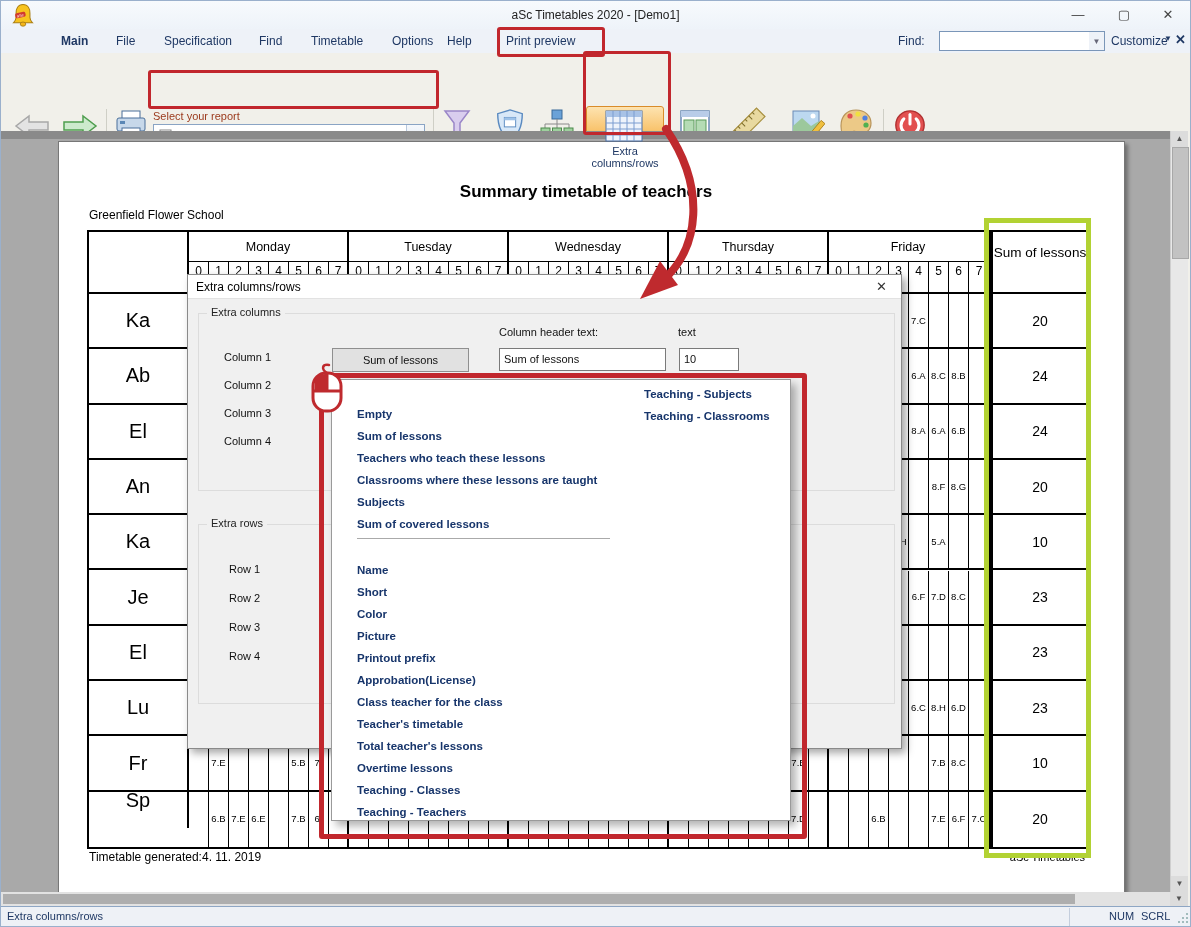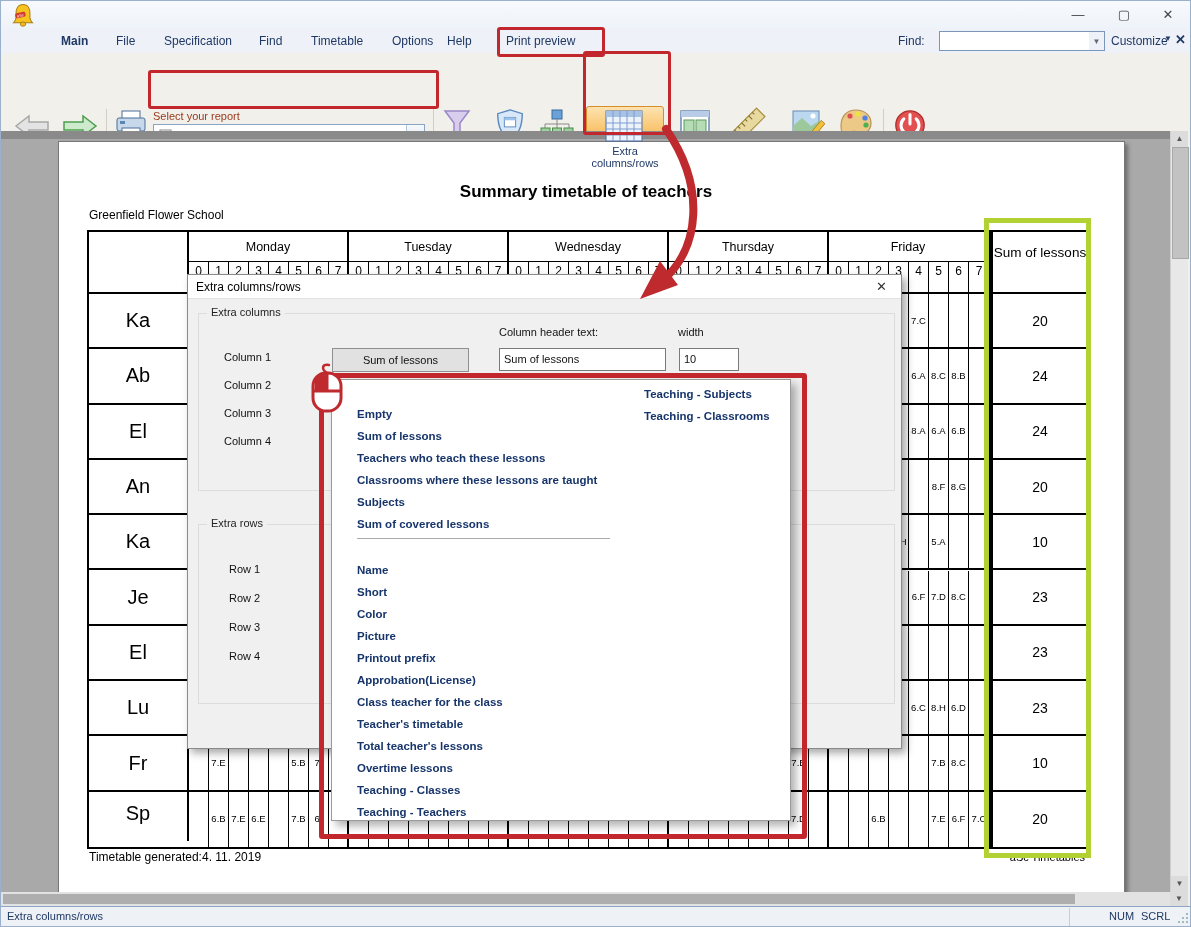--- a/index.html
+++ b/index.html
@@ -107,20 +107,21 @@
 
   <div id="titlebar" class="abs">
     <span class="abs" style="left:8px;top:1px;">
       <svg width="28" height="26" viewBox="0 0 32 30">
         <path d="M16 3 C10 3 8 8 8 13 L8 18 C8 21 6 23 5 24 L27 24 C26 23 24 21 24 18 L24 13 C24 8 22 3 16 3 Z" fill="#f7c31e" stroke="#a97d12" stroke-width="1.2"></path>
         <ellipse cx="16" cy="25.5" rx="3.2" ry="2.4" fill="#f2b51a" stroke="#a97d12"></ellipse>
         <rect x="7" y="12" width="12" height="6" rx="2" fill="#d23a2e" transform="rotate(-12 13 15)"></rect>
         <text x="9" y="17" font-size="4.5" fill="#fff" transform="rotate(-12 13 15)">aSc</text>
       </svg>
     </span>
+    <div id="title-text" class="abs">aSc Timetables 2020  - [Demo1]</div>
     <span class="winbtn abs" style="left:1062px;">—</span>
     <span class="winbtn abs" style="left:1108px;">▢</span>
     <span class="winbtn abs" style="left:1152px;">✕</span>
   </div>
 
   <div id="menubar" class="abs">
     <div id="menu-items"></div>
   <div class="menu-item abs bold" style="left: 60px;">Main</div>
       <div class="menu-item abs" style="left: 115px;">File</div>
       <div class="menu-item abs" style="left: 163px;">Specification</div>
@@ -687,21 +688,21 @@
           <div class="gcell" style="left: 700px; top: 504.4px; width: 20px; height: 55.3px;">7.E</div>
           <div class="gcell dayend" style="left: 720px; top: 504.4px; width: 20px; height: 55.3px;"></div>
           <div class="gcell" style="left: 740px; top: 504.4px; width: 20px; height: 55.3px;"></div>
           <div class="gcell" style="left: 760px; top: 504.4px; width: 20px; height: 55.3px;"></div>
           <div class="gcell" style="left: 780px; top: 504.4px; width: 20px; height: 55.3px;"></div>
           <div class="gcell" style="left: 800px; top: 504.4px; width: 20px; height: 55.3px;"></div>
           <div class="gcell" style="left: 820px; top: 504.4px; width: 20px; height: 55.3px;"></div>
           <div class="gcell" style="left: 840px; top: 504.4px; width: 20px; height: 55.3px;">7.B</div>
           <div class="gcell" style="left: 860px; top: 504.4px; width: 20px; height: 55.3px;">8.C</div>
           <div class="gcell dayend noright" style="left: 880px; top: 504.4px; width: 20px; height: 55.3px;"></div>
-          <div class="tcell nobottom" style="top: 554px; height: 55.3px;">Sp</div>
+          <div class="tcell nobottom" style="top: 541px; height: 55.3px;">Sp</div>
           <div class="gcell nobottom" style="left: 100px; top: 559.7px; width: 20px; height: 55.3px;"></div>
           <div class="gcell nobottom" style="left: 120px; top: 559.7px; width: 20px; height: 55.3px;">6.B</div>
           <div class="gcell nobottom" style="left: 140px; top: 559.7px; width: 20px; height: 55.3px;">7.E</div>
           <div class="gcell nobottom" style="left: 160px; top: 559.7px; width: 20px; height: 55.3px;">6.E</div>
           <div class="gcell nobottom" style="left: 180px; top: 559.7px; width: 20px; height: 55.3px;"></div>
           <div class="gcell nobottom" style="left: 200px; top: 559.7px; width: 20px; height: 55.3px;">7.B</div>
           <div class="gcell nobottom" style="left: 220px; top: 559.7px; width: 20px; height: 55.3px;">6.</div>
           <div class="gcell dayend nobottom" style="left: 240px; top: 559.7px; width: 20px; height: 55.3px;"></div>
           <div class="gcell nobottom" style="left: 260px; top: 559.7px; width: 20px; height: 55.3px;"></div>
           <div class="gcell nobottom" style="left: 280px; top: 559.7px; width: 20px; height: 55.3px;"></div>
@@ -784,21 +785,21 @@
 
   <div id="dialog" class="abs">
     <div id="dlg-titlebar">
       <span id="dlg-title">Extra columns/rows</span>
       <span id="dlg-close">✕</span>
     </div>
     <div class="groupbox" style="left:10px;top:38px;width:695px;height:176px;">
       <span class="grouplabel">Extra columns</span>
     </div>
     <div class="dlg-label" style="left:311px;top:51px;">Column header text:</div>
-    <div class="dlg-label" style="left:490px;top:51px;">width</div>
+    <div class="dlg-label" style="left:490px;top:51px;">text</div>
     <div id="col1-btn">Sum of lessons</div>
     <div class="dlg-input" style="left:311px;top:73px;width:167px;height:23px;">Sum of lessons</div>
     <div class="dlg-input" style="left:491px;top:73px;width:60px;height:23px;">10</div>
     <div id="dlg-col-labels">
         <div class="dlg-label" style="left: 36px; top: 76px;">Column 1</div>
         <div class="dlg-label" style="left: 36px; top: 104px;">Column 2</div>
         <div class="dlg-label" style="left: 36px; top: 132px;">Column 3</div>
         <div class="dlg-label" style="left: 36px; top: 160px;">Column 4</div>
       </div>
     <div class="groupbox" style="left:10px;top:249px;width:695px;height:178px;">

